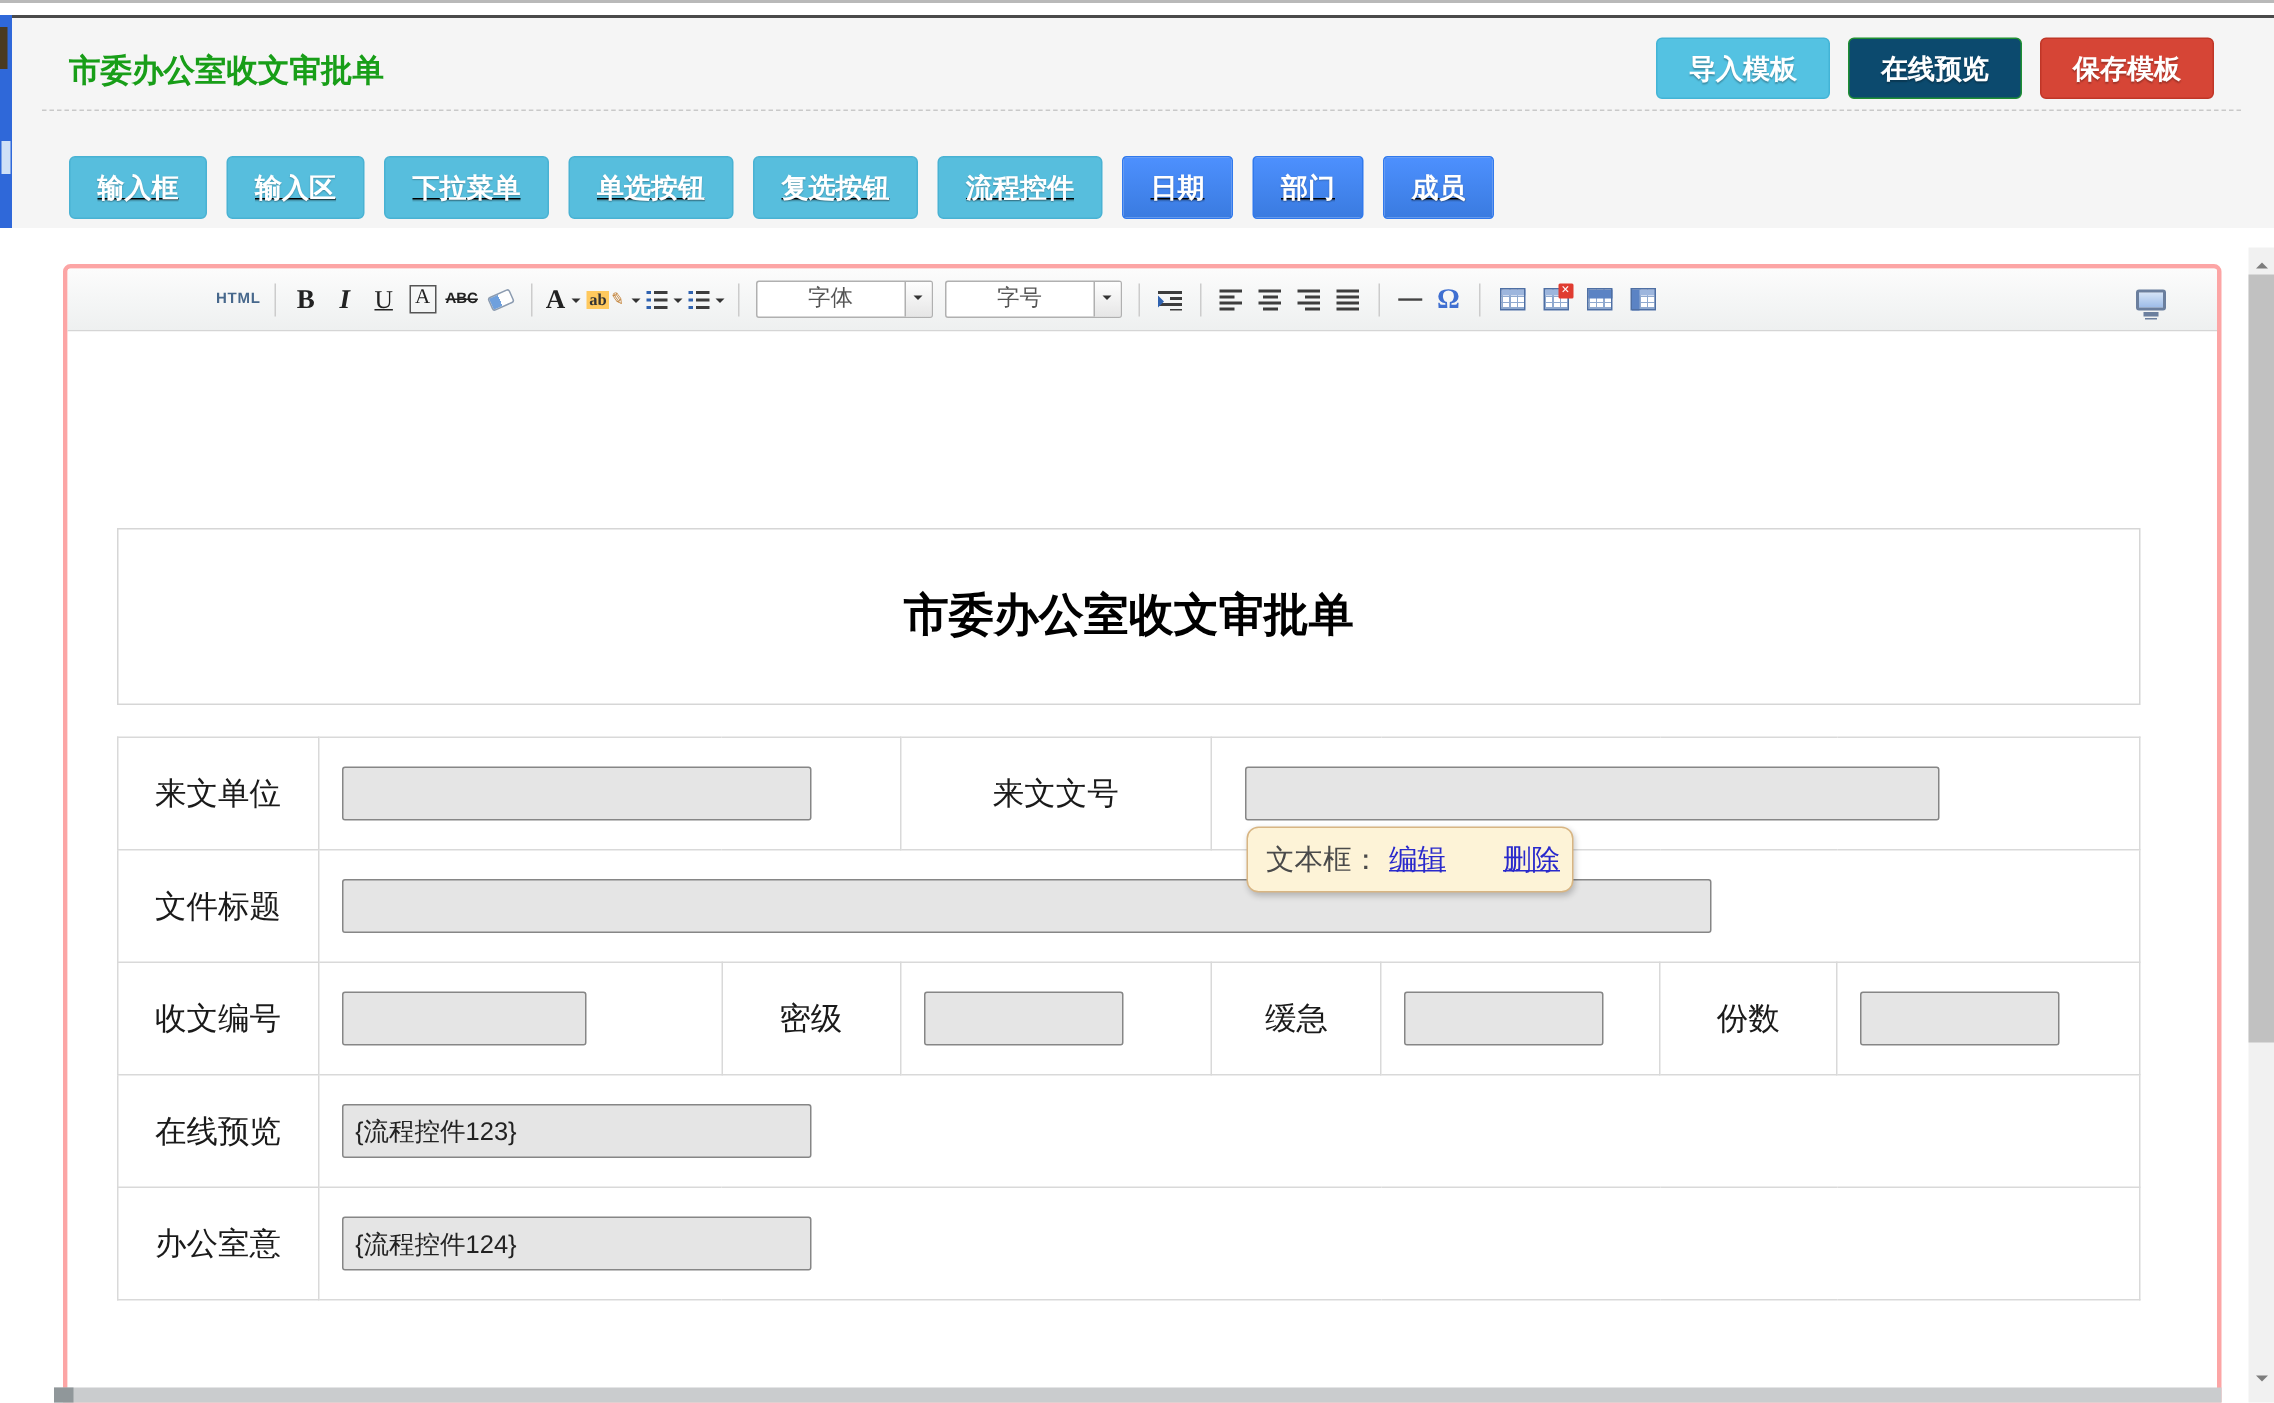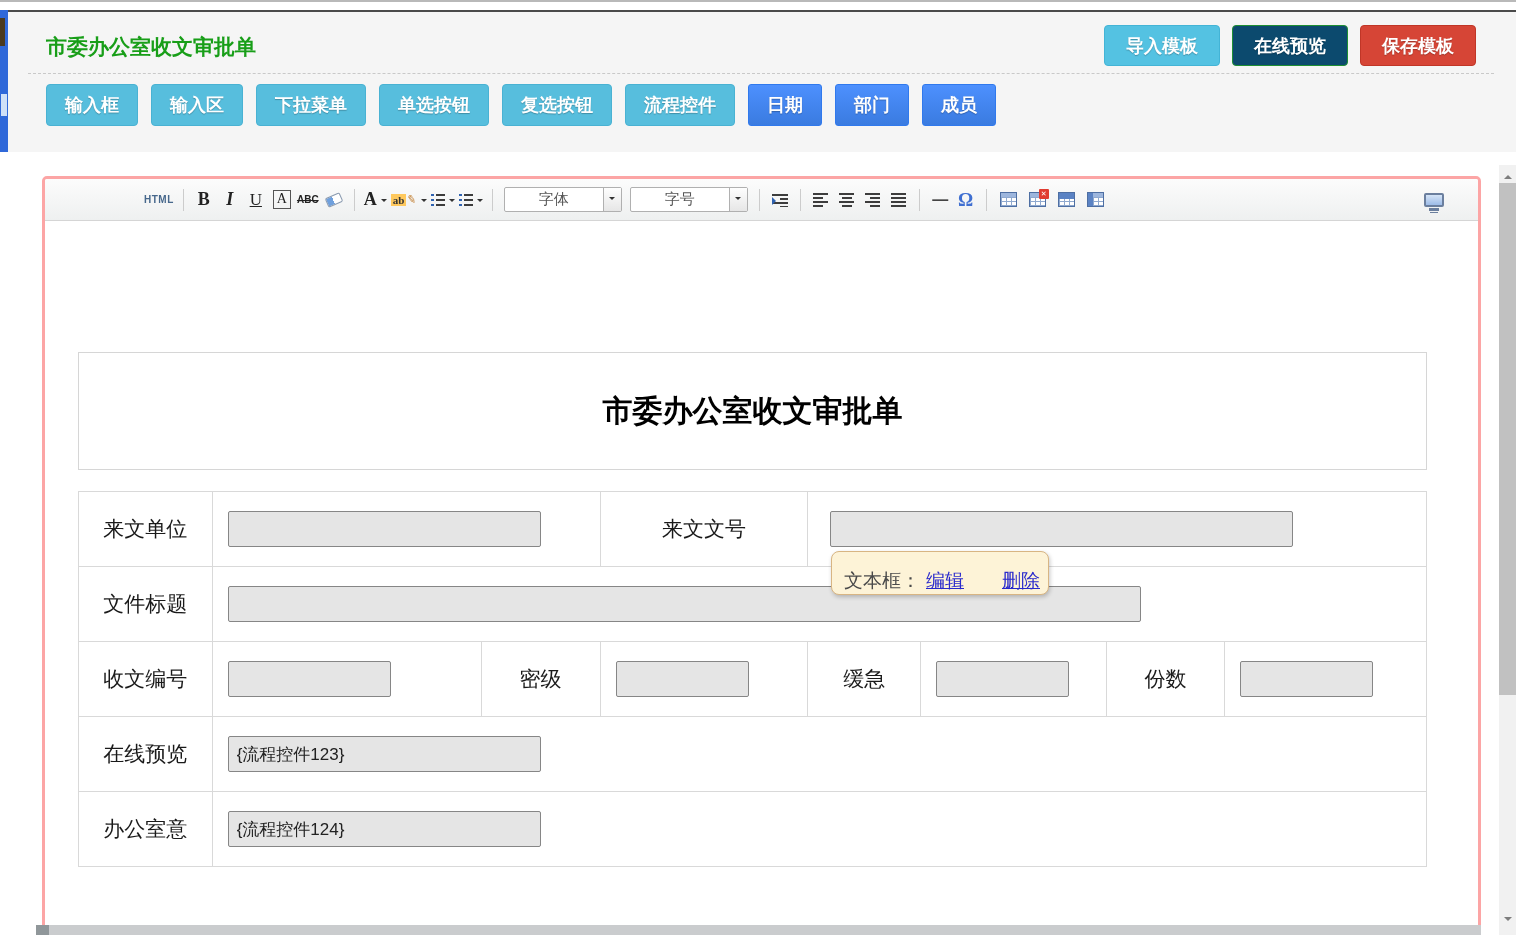--- a/index.html
+++ b/index.html
@@ -20,21 +20,21 @@
   .dotted-divider { position:absolute; left:20px; right:22px; top:61px; border-top:1px dashed #c9c9c9; }
   .header-actions { position:absolute; right:40px; top:13px; display:flex; gap:12px; }
   .btn { display:flex; align-items:center; justify-content:center; color:#fff;
     font-weight:bold; font-size:18px; border-radius:4px; cursor:pointer;
     font-family:"Liberation Serif","DejaVu Serif",serif;
     text-shadow:0 1px 1px rgba(0,0,0,.25); }
   .btn-action { width:116px; height:41px; }
   .btn-import { background:#54c2e2; border:1px solid #43b4d6; }
   .btn-preview { background:#0c4a6e; border:1px solid #1f8f33; }
   .btn-save { background:#d64536; border:1px solid #c03627; }
-  .palette { position:absolute; left:38px; top:72px; display:flex; gap:13px; }
+  .palette { position:absolute; left:38px; top:92px; display:flex; gap:13px;text-decoration:underline; }
   .btn-pal { height:42px; padding:0 18px; background:#57bedd; border:1px solid #49b2d3; }
   .btn-pal.blue { background:linear-gradient(#4d90fe,#3a7be0); border:1px solid #3079ed; border-radius:3px; }
 
   
   .editor-panel { position:absolute; left:42px; top:176px; width:1439px; height:759px;
     border:3px solid #fca5a5; border-radius:5px 5px 0 0; background:#fff; overflow:hidden; }
   .toolbar { height:42px; display:flex; align-items:center; padding-left:97px;
     background:linear-gradient(#fcfcfc,#eef0f0); border-bottom:1px solid #d5d5d5; }
   .tbi { display:flex; align-items:center; justify-content:center; min-width:22px; height:24px;
     margin:0 2px; color:#222; cursor:pointer; }
@@ -129,21 +129,21 @@
   td.inp.pad22 { padding-left:22px; }
   .fi { height:36px; border:1px solid #868686; border-radius:2px; background:#e5e5e5;
     font-size:17px; color:#222; padding:0 8px;
     font-family:"Liberation Sans","DejaVu Sans",sans-serif; }
   .w313 { width:313px; } .w463 { width:463px; } .w913 { width:913px; }
   .w163 { width:163px; } .w133 { width:133px; }
 
   
   .tooltip { position:absolute; left:786px; top:330px; width:218px; height:44px; z-index:6;
     background:#fdf3d7; border:1px solid #d8b583; border-radius:8px;
-    box-shadow:1px 2px 4px rgba(0,0,0,.22); display:flex; align-items:flex-end;
+    box-shadow:1px 2px 4px rgba(0,0,0,.22); display:flex; align-items:center;
     padding-left:12px; font-size:19px; color:#4a4a4a;
     font-family:"Liberation Serif","DejaVu Serif",serif; }
   .tooltip a { color:#2929cc; text-decoration:underline; cursor:pointer; }
   .tooltip .lnk-edit { margin-left:6px; }
   .tooltip .lnk-del { margin-left:38px; }
 
   
   .vscroll { position:absolute; right:0; top:165px; width:17px; height:770px; background:#f1f1f1; }
   .vs-up,.vs-down { position:absolute; left:50%; transform:translateX(-50%); width:0; height:0;
     border:4.5px solid transparent; }

